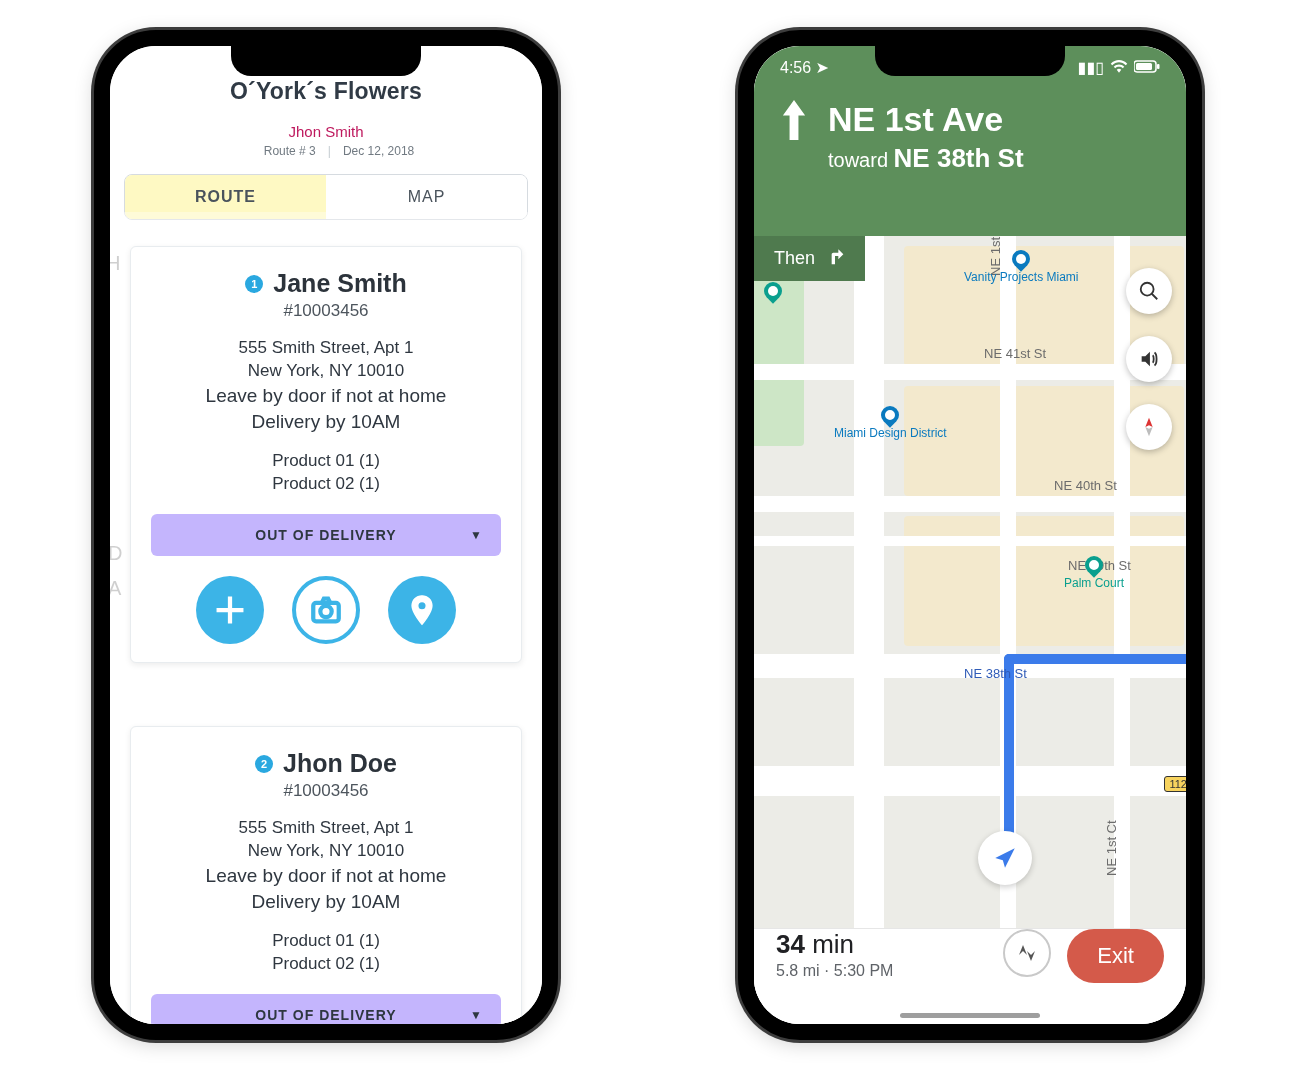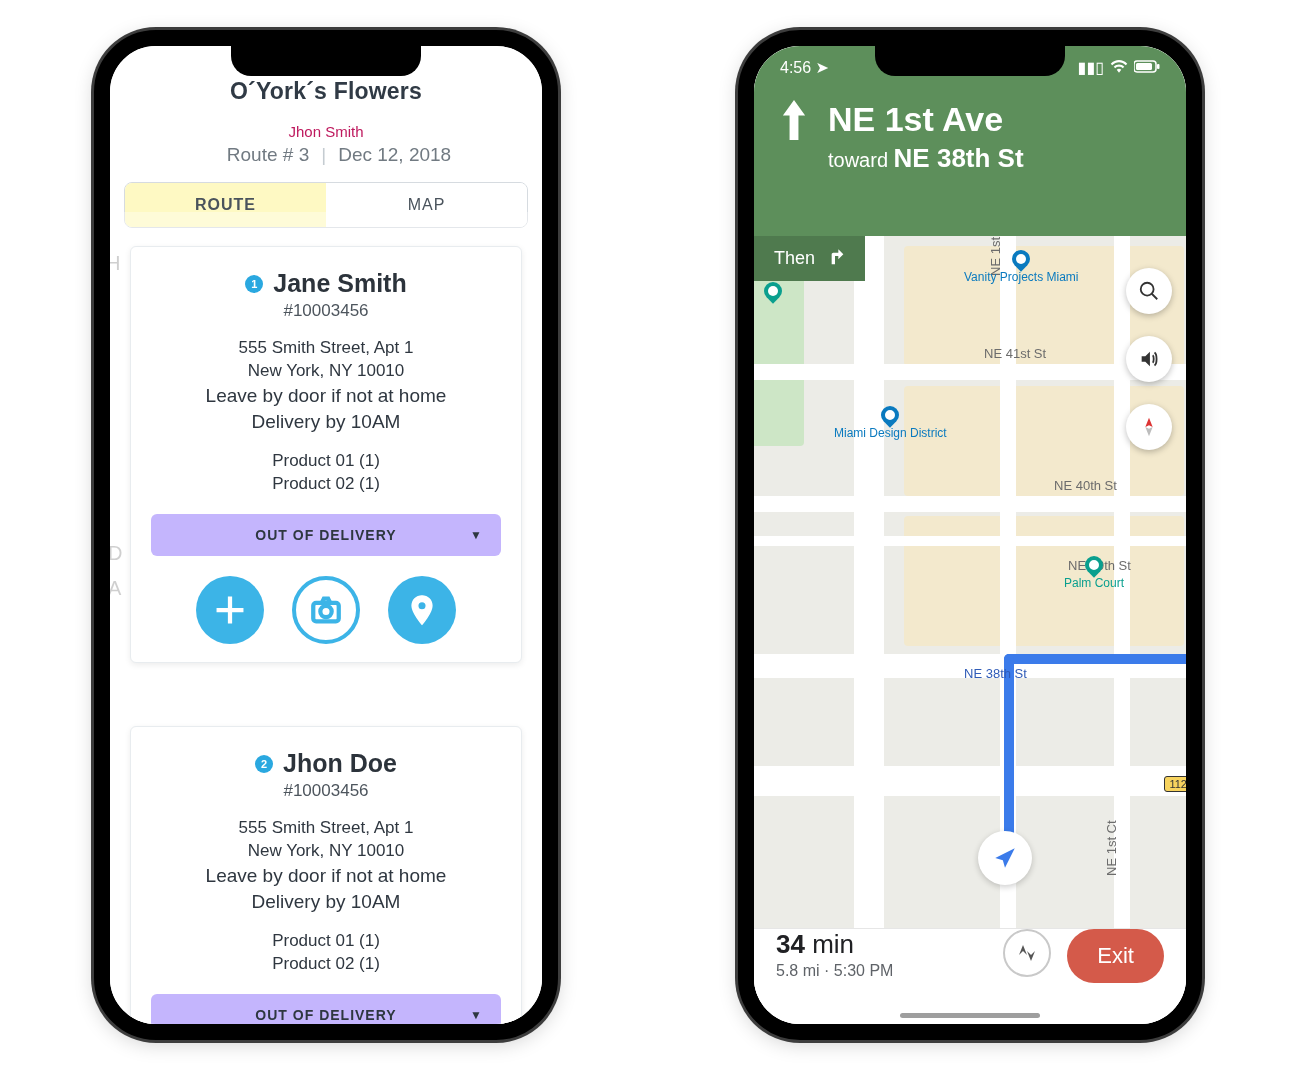--- a/index.html
+++ b/index.html
@@ -39,21 +39,21 @@
     position:absolute; inset:0;
     width:100%; height:100%;
     overflow:hidden;
     background:#fff;
   }
 
   
   .p1-header { margin-top:32px; text-align:center; color:#303a45; }
   .p1-store { font-size:23px; font-weight:600; letter-spacing:.2px; }
   .p1-driver { font-size:15px; color:#be185d; margin-top:18px; }
-  .p1-meta { font-size:19px; color:#717a82; margin-top:4px; display:flex; gap:12px; justify-content:center;padding-left:26px;}
+  .p1-meta { font-size:12px; color:#717a82; margin-top:4px; display:flex; gap:12px; justify-content:center;padding-left:26px;}
   .p1-meta span:nth-child(2){ color:#c5ccd1; }
   .p1-tabs {
     margin:16px 14px 0 14px;
     display:flex;
     border:1px solid #d6dbe0;
     border-radius:8px;
     overflow:hidden;
   }
   .p1-tab {
     flex:1; text-align:center;

